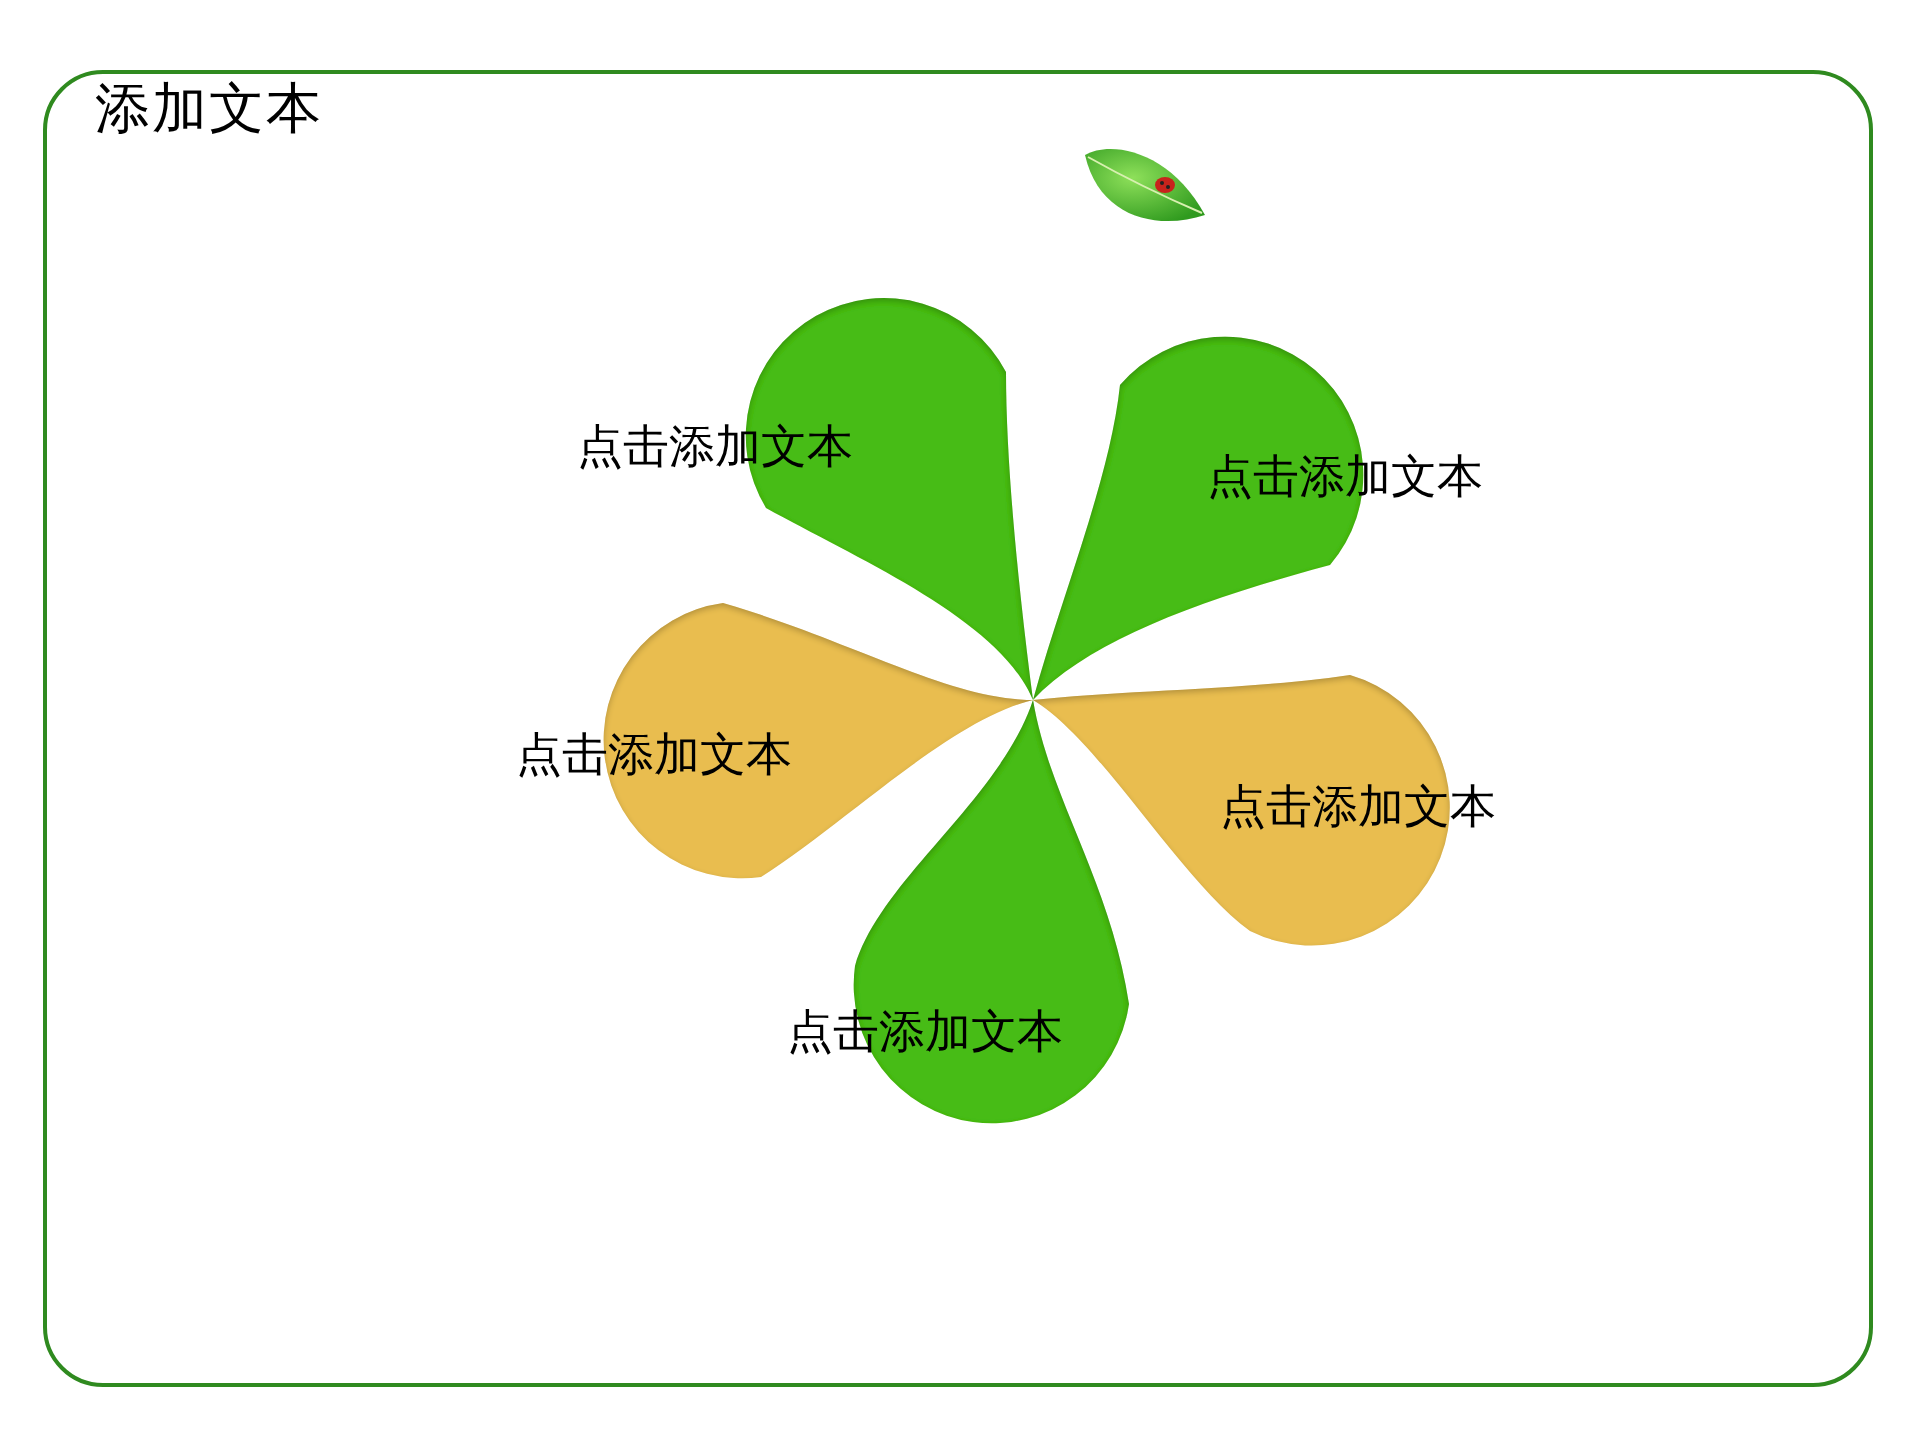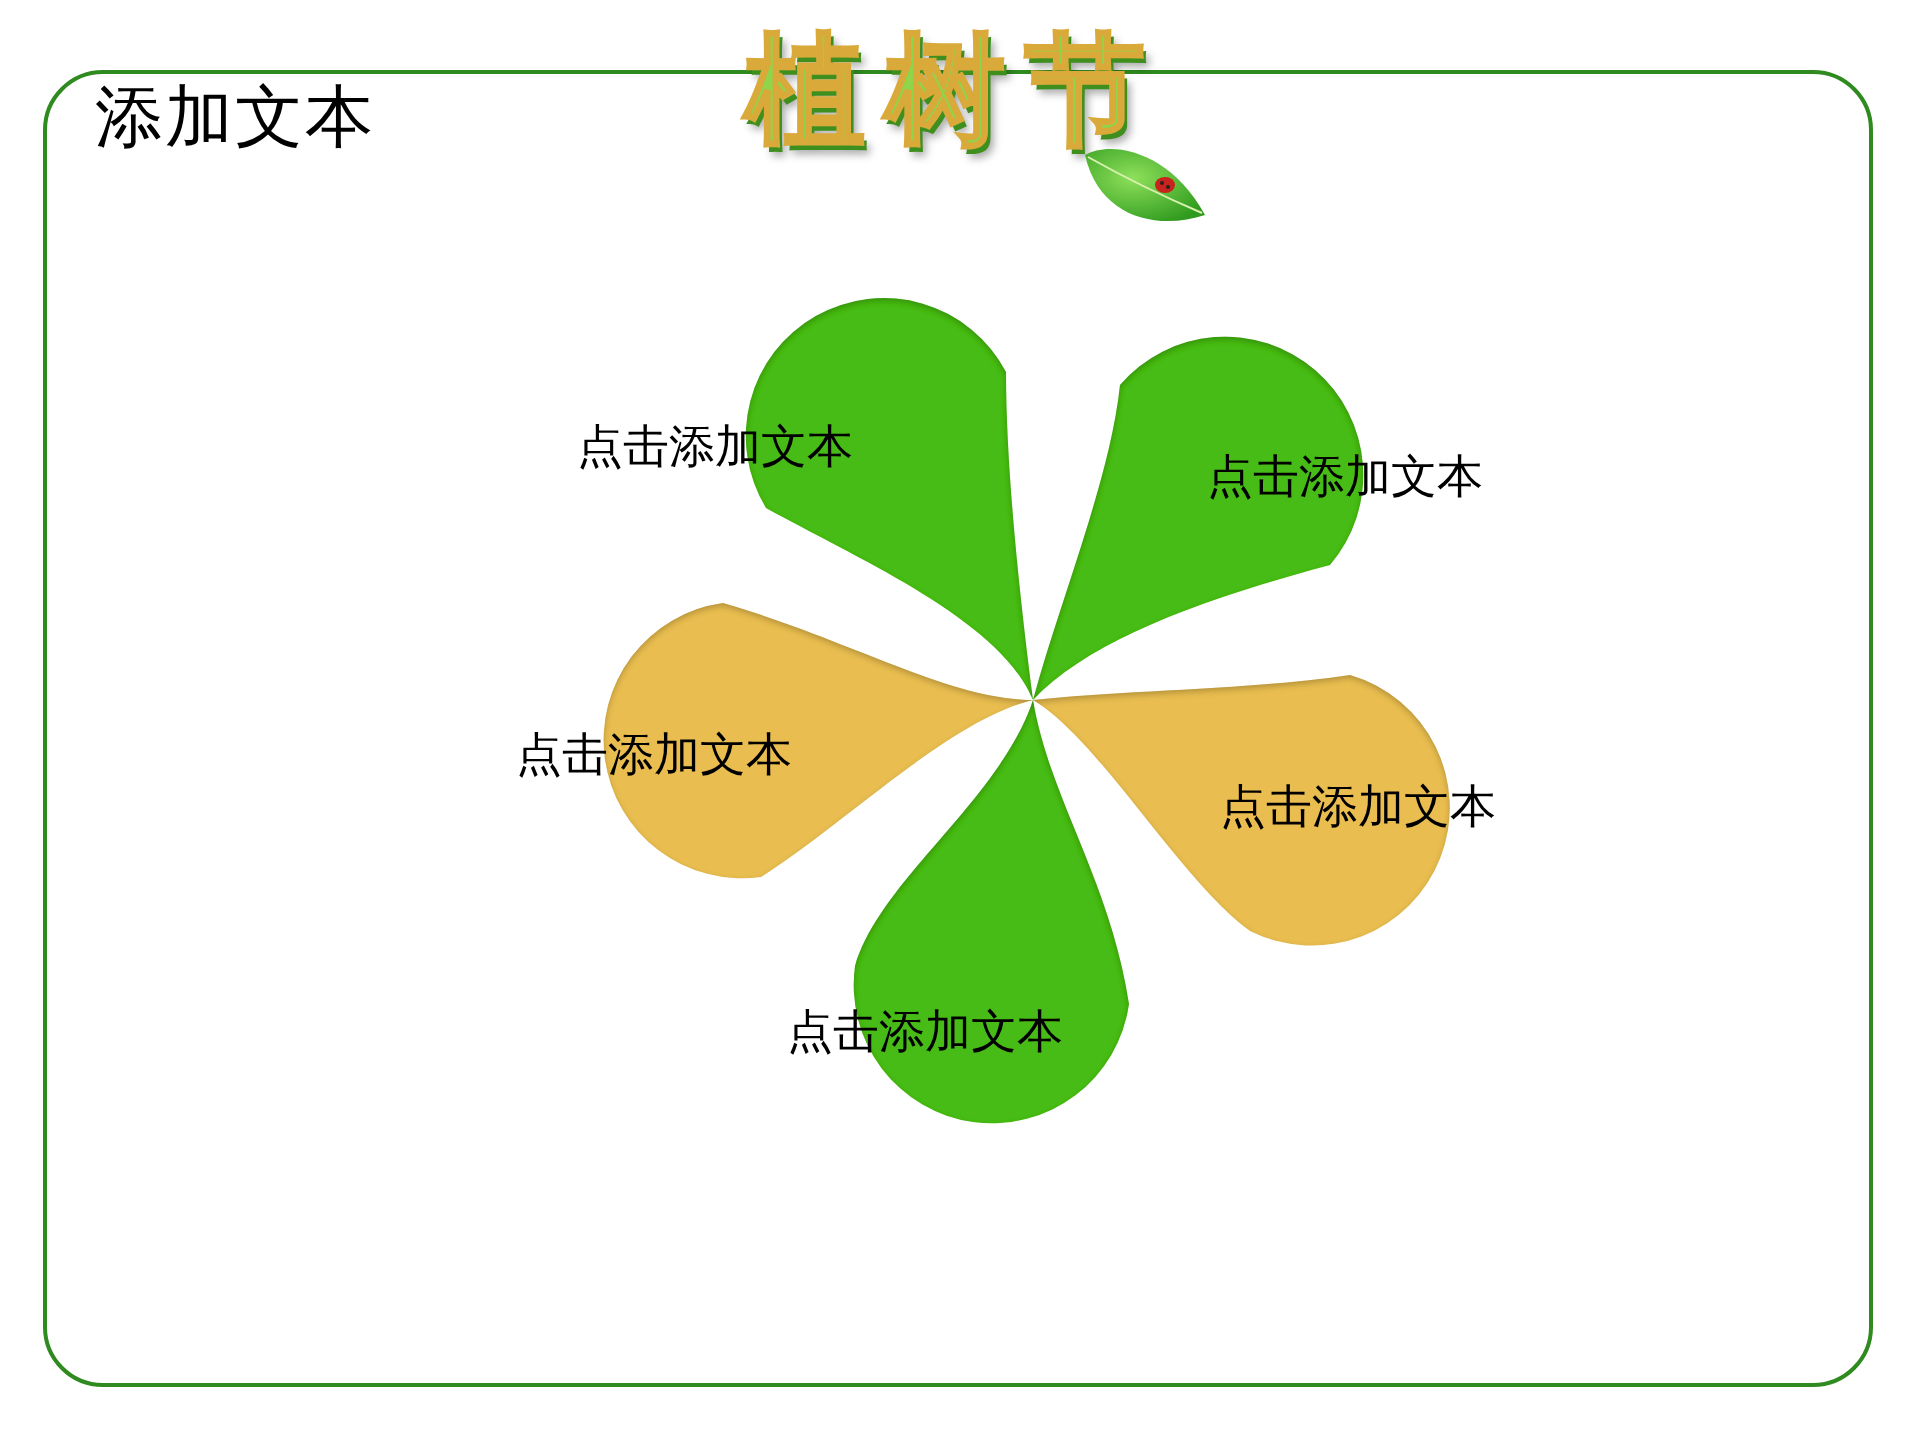--- a/index.html
+++ b/index.html
@@ -1,33 +1,32 @@
 <!DOCTYPE html>
 <html><head>
 <meta charset="utf-8">
 <style>
   html,body{margin:0;padding:0;background:#ffffff;}
   body{width:1920px;height:1440px;position:relative;overflow:hidden;font-family:"DejaVu Sans","Liberation Sans",sans-serif;}
   .frame{position:absolute;left:43px;top:70px;width:1830px;height:1317px;border:4px solid #2f8a1f;border-radius:60px;box-sizing:border-box;}
-  .slide-title{position:absolute;left:95px;top:72px;font-size:68px;color:#000;white-space:nowrap;letter-spacing:2px;}
+  .slide-title{position:absolute;left:95px;top:72px;font-size:55px;color:#000;white-space:nowrap;letter-spacing:2px;}
   .logo{position:absolute;left:745px;top:10px;width:470px;height:220px;}
   .logo-text{position:absolute;left:0;top:0;font-size:120px;font-weight:bold;color:#8fd44a;white-space:nowrap;
     -webkit-text-stroke:3px #d9a93a;text-shadow:4px 6px 0 #3f8f1e,7px 10px 8px rgba(0,0,0,0.35);letter-spacing:20px;}
   .flower{position:absolute;left:0;top:0;width:1920px;height:1440px;}
   .petal-label{position:absolute;font-size:46px;color:#000;white-space:nowrap;letter-spacing:0px;}
 </style>
 </head>
 <body>
 
 <div class="frame"></div>
 
 <div class="slide-title">添加文本</div>
 
 <div class="logo">
-  <div class="logo-text">植树节</div>
   <svg style="position:absolute;left:335px;top:130px" width="130" height="90" viewBox="0 0 130 90">
     <defs>
       <radialGradient id="lg" cx="40%" cy="40%" r="70%">
         <stop offset="0%" stop-color="#8ee05a"></stop>
         <stop offset="100%" stop-color="#2f9a1e"></stop>
       </radialGradient>
     </defs>
     <path d="M5,15 C30,0 90,10 125,75 C80,90 20,80 5,15Z" fill="url(#lg)"></path>
     <path d="M8,17 C40,35 80,55 122,73" stroke="#d8f0b0" stroke-width="2" fill="none"></path>
     <ellipse cx="85" cy="45" rx="10" ry="8" fill="#c8231c"></ellipse>

